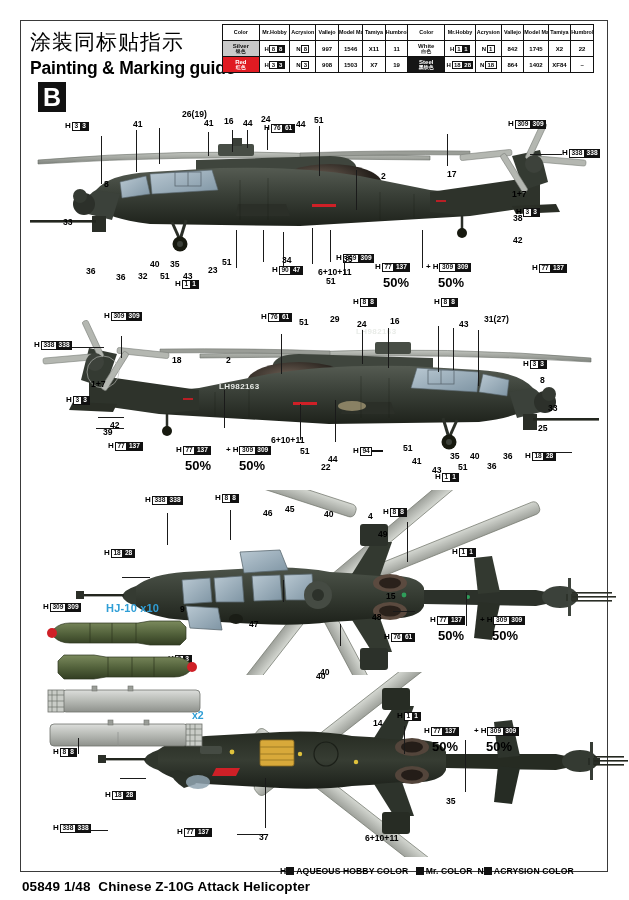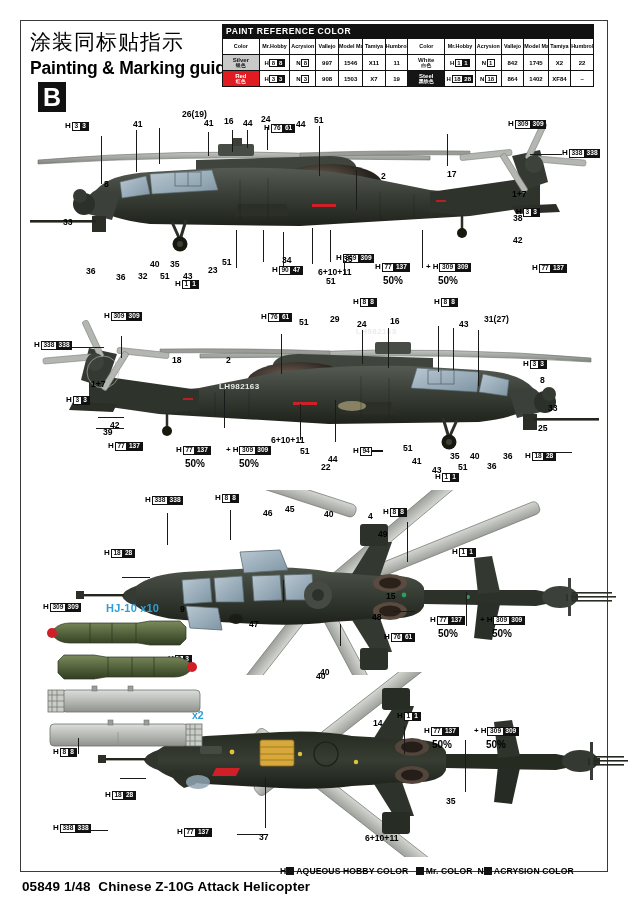--- a/index.html
+++ b/index.html
@@ -46,21 +46,21 @@
   .chip .solo{background:#fff;color:#111;border:0.8px solid #111;padding:0 1.4px;}
 
   
   .co{position:absolute;display:inline-flex;align-items:center;line-height:1;
       font-size:7.4px;font-weight:700;white-space:nowrap;background:transparent;}
   .co .h{margin-right:1px;font-size:8px;}
   .co .w{background:#fff;color:#111;border:1px solid #111;padding:0 1.6px;font-size:6.6px;}
   .co .b{background:#111;color:#fff;border:1px solid #111;border-left:0;
          padding:0 1.6px;font-size:6.6px;}
   .co .plus{margin:0 2px;font-size:8px;}
-  .pct{position:absolute;font-size:10px;font-weight:700;}
+  .pct{position:absolute;font-size:13px;font-weight:700;}
 
   
   .nm{position:absolute;font-size:8.6px;font-weight:700;line-height:1;white-space:nowrap;}
 
   
   .ln{position:absolute;background:#1a1a1a;}
   .lnv{width:0.8px;}
   .lnh{height:0.8px;}
 
   
@@ -82,21 +82,20 @@
 </head>
 <body>
 
 <div id="frame"></div>
 
 <div id="hdr-cn">涂装同标贴指示</div>
 <div id="hdr-en">Painting &amp; Marking guide</div>
 <div id="sec-badge">B</div>
 
 <div id="paint-table">
-  <div id="paint-title">PAINT  REFERENCE  COLOR</div>
   <table class="pt">
     <tbody>
         <tr>
       <th class="cw-color">Color</th>
       <th class="cw-hob">Mr.Hobby</th>
       <th class="cw-acr">Acrysion</th>
       <th class="cw-val">Vallejo</th>
       <th class="cw-mm">Model Master</th>
       <th class="cw-tam">Tamiya</th>
       <th class="cw-hum">Humbrol</th>

